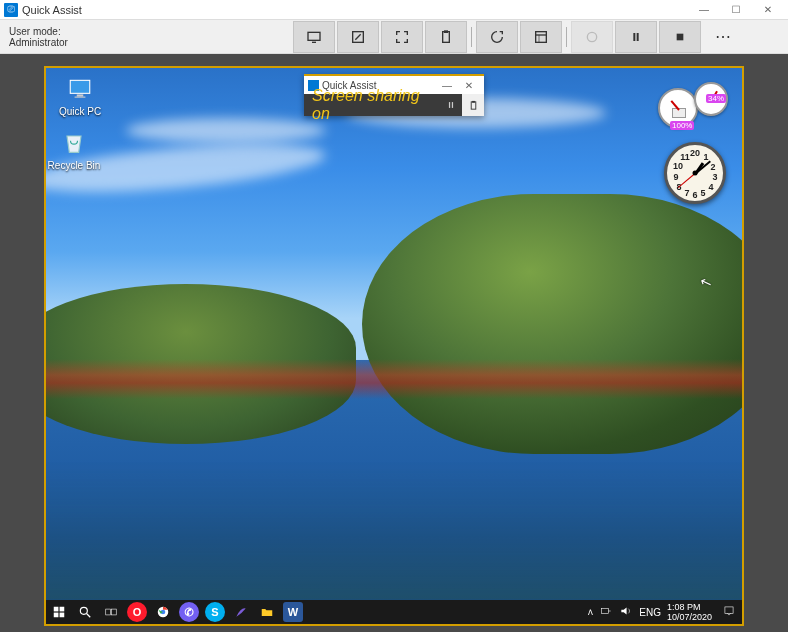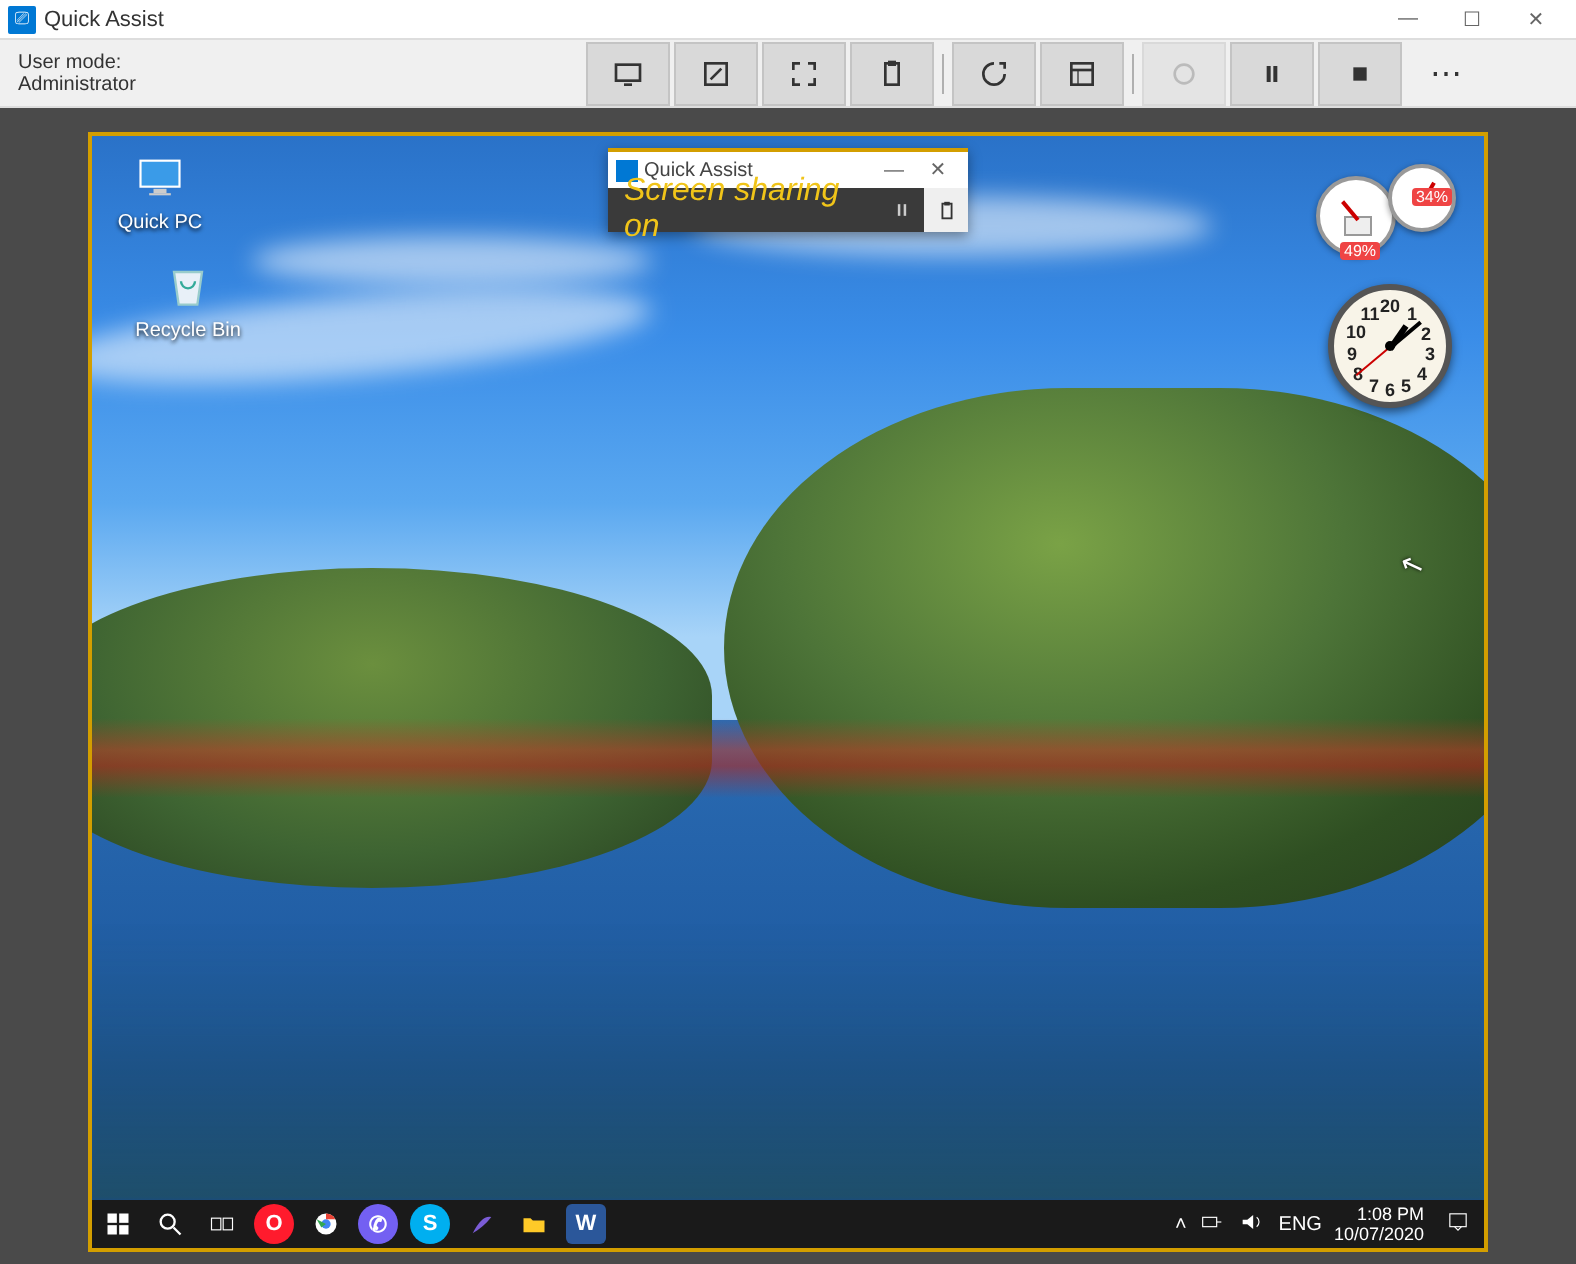--- a/index.html
+++ b/index.html
@@ -32,62 +32,62 @@
 .c3 { left: 300px; top: 30px; width: 260px; height: 30px; }
 .hill-left { position:absolute; left:-30px; bottom:180px; width:340px; height:160px; border-radius:50%/40%; background: radial-gradient(ellipse at 50% 30%, #6b8f3e, #3e6432 60%, #273f1e); }
 .hill-right { position:absolute; right:-40px; bottom:170px; width:420px; height:260px; border-radius:45%/55%; background: radial-gradient(ellipse at 40% 30%, #7aa246, #4d7438 40%, #2f4f22 70%, #243a1a); }
 .foliage { position:absolute; left:0; right:0; bottom:225px; height:40px; background: linear-gradient(transparent, rgba(194,60,40,0.55) 40%, rgba(180,40,30,0.6) 60%, transparent); }
 .lake { position:absolute; left:0; right:0; bottom:24px; height:240px; background: linear-gradient(#2a6bb3, #1e5aa0 60%, #164a8a); }
 .refl { position:absolute; left:0; right:0; bottom:24px; height:200px; background: linear-gradient(rgba(50,90,40,0.45), rgba(40,70,35,0.25) 30%, transparent 70%); filter: blur(1px); transform: scaleY(-1); opacity:0.7; }
 
 .desktop-icon { position: absolute; width: 56px; text-align: center; color: #fff; font-size: 10px; text-shadow: 0 1px 2px #000; cursor: pointer; }
 .desktop-icon .ico { width: 34px; height: 30px; margin: 0 auto 2px; display:flex; align-items:center; justify-content:center; }
 .icon-thispc { left: 6px; top: 6px; }
-.icon-recycle { left: 20px; top: 60px; }
+.icon-recycle { left: 0; top: 60px; }
 
 
 .mini-bar { position: absolute; left: 258px; top: 6px; width: 180px; box-shadow: 0 2px 6px rgba(0,0,0,0.4); border-top: 2px solid #d39e00; }
 .mini-titlebar { height: 18px; background: #fff; display:flex; align-items:center; font-size:10px; padding:0 4px; color:#444; }
 .mini-titlebar .t { flex:1; }
 .mini-titlebar .wbtn { width:22px; text-align:center; font-size:10px; color:#666; cursor:pointer; }
 .mini-body { height: 22px; background: #3a3a3a; display:flex; align-items:center; font-size:16px; color:#f0c419; padding-left:8px;font-style:italic; }
 .mini-body .lbl { flex:1; }
 .mini-body .ctl { width:22px; height:22px; display:flex; align-items:center; justify-content:center; color:#ddd; cursor:pointer; }
 .mini-body .ctl.light { background:#efefef; color:#333; }
 
 
 .gadget-meter { position:absolute; right:14px; top:14px; width:70px; height:50px; }
 .meter-dial { position:absolute; width:40px; height:40px; border-radius:50%; background:#fff; border:2px solid #999; box-shadow:0 1px 3px rgba(0,0,0,0.4); }
 .meter-dial::after { content:""; position:absolute; left:50%; top:8px; width:2px; height:12px; background:#c00; transform-origin: bottom center; }
 .md1 { left:0; top:6px; }
 .md1::after { transform: rotate(-40deg); }
 .md2 { right:0; top:0; width:34px; height:34px; }
 .md2::after { transform: rotate(30deg); height:10px; top:6px; }
-.meter-badge { position:absolute; font-size:8px; background:#ef4444; color:#fff; padding:0 2px; border-radius:2px; }
+.meter-badge { position:absolute; font-size:8px; background:#d946ef; color:#fff; padding:0 2px; border-radius:2px; }
 .mb1 { left:12px; bottom:2px; }
 .mb2 { right:2px; top:12px; }
 .meter-center { position:absolute; left:12px; top:18px; width:14px; height:10px; background:#eee; border:1px solid #999; }
 
 .gadget-clock { position:absolute; right:16px; top:74px; width:62px; height:62px; border-radius:50%; background:#f8f4e8; border:3px solid #555; box-shadow:0 2px 5px rgba(0,0,0,0.5); }
 .clock-face { position:absolute; inset:3px; }
 .clock-num { position:absolute; font-size:9px; font-weight:bold; color:#222; transform:translate(-50%,-50%); }
 .hand { position:absolute; left:50%; top:50%; background:#000; transform-origin: 0 50%; }
 .hand-h { width:14px; height:3px; transform: rotate(-55deg); }
 .hand-m { width:20px; height:2px; transform: rotate(-40deg); }
 .hand-s { width:22px; height:1px; background:#c00; transform: rotate(140deg); }
 .clock-center { position:absolute; left:50%; top:50%; width:5px; height:5px; background:#000; border-radius:50%; transform:translate(-50%,-50%); }
 
 .cursor { position:absolute; right:30px; top:206px; font-size:14px; color:#fff; text-shadow:0 0 2px #000; transform: rotate(-20deg); pointer-events:none; }
 
 
 .taskbar { position:absolute; left:0; right:0; bottom:0; height:24px; background:#1a1a1a; display:flex; align-items:center; color:#fff; font-size:10px; }
 .taskbar .tb-btn { width:26px; height:24px; display:flex; align-items:center; justify-content:center; cursor:pointer; }
 .taskbar .tb-spacer { flex:1; }
 .taskbar .tray { display:flex; align-items:center; gap:6px; padding:0 6px; }
-.taskbar .clock { text-align:right; line-height:10px; font-size:9px; padding-right:4px; }
+.taskbar .clock { text-align:left; line-height:10px; font-size:9px; padding-right:4px; }
 .taskbar svg { width:14px; height:14px; }
 .app-pill { width:20px; height:20px; border-radius:50%; display:flex; align-items:center; justify-content:center; font-size:11px; font-weight:bold; }
 </style>
 </head>
 <body>
 
 <div class="outer-titlebar">
   <span class="app-icon">⎚</span>
   <span class="title">Quick Assist</span>
   <span class="win-btn">—</span>
@@ -218,21 +218,21 @@
             </svg>
         </span>
       </div>
     </div>
 
     <div class="gadget-meter">
       <div class="meter-dial md1">
           <div class="meter-center"></div>
         </div>
       <div class="meter-dial md2"></div>
-      <div class="meter-badge mb1">49%</div>
+      <div class="meter-badge mb1">100%</div>
       <div class="meter-badge mb2">34%</div>
     </div>
 
     <div class="gadget-clock">
       <div class="clock-face">
         <span class="clock-num" style="left:50%;top:10%">20</span>
         <span class="clock-num" style="left:72%;top:18%">1</span>
         <span class="clock-num" style="left:86%;top:38%">2</span>
         <span class="clock-num" style="left:90%;top:58%">3</span>
         <span class="clock-num" style="left:82%;top:78%">4</span>

